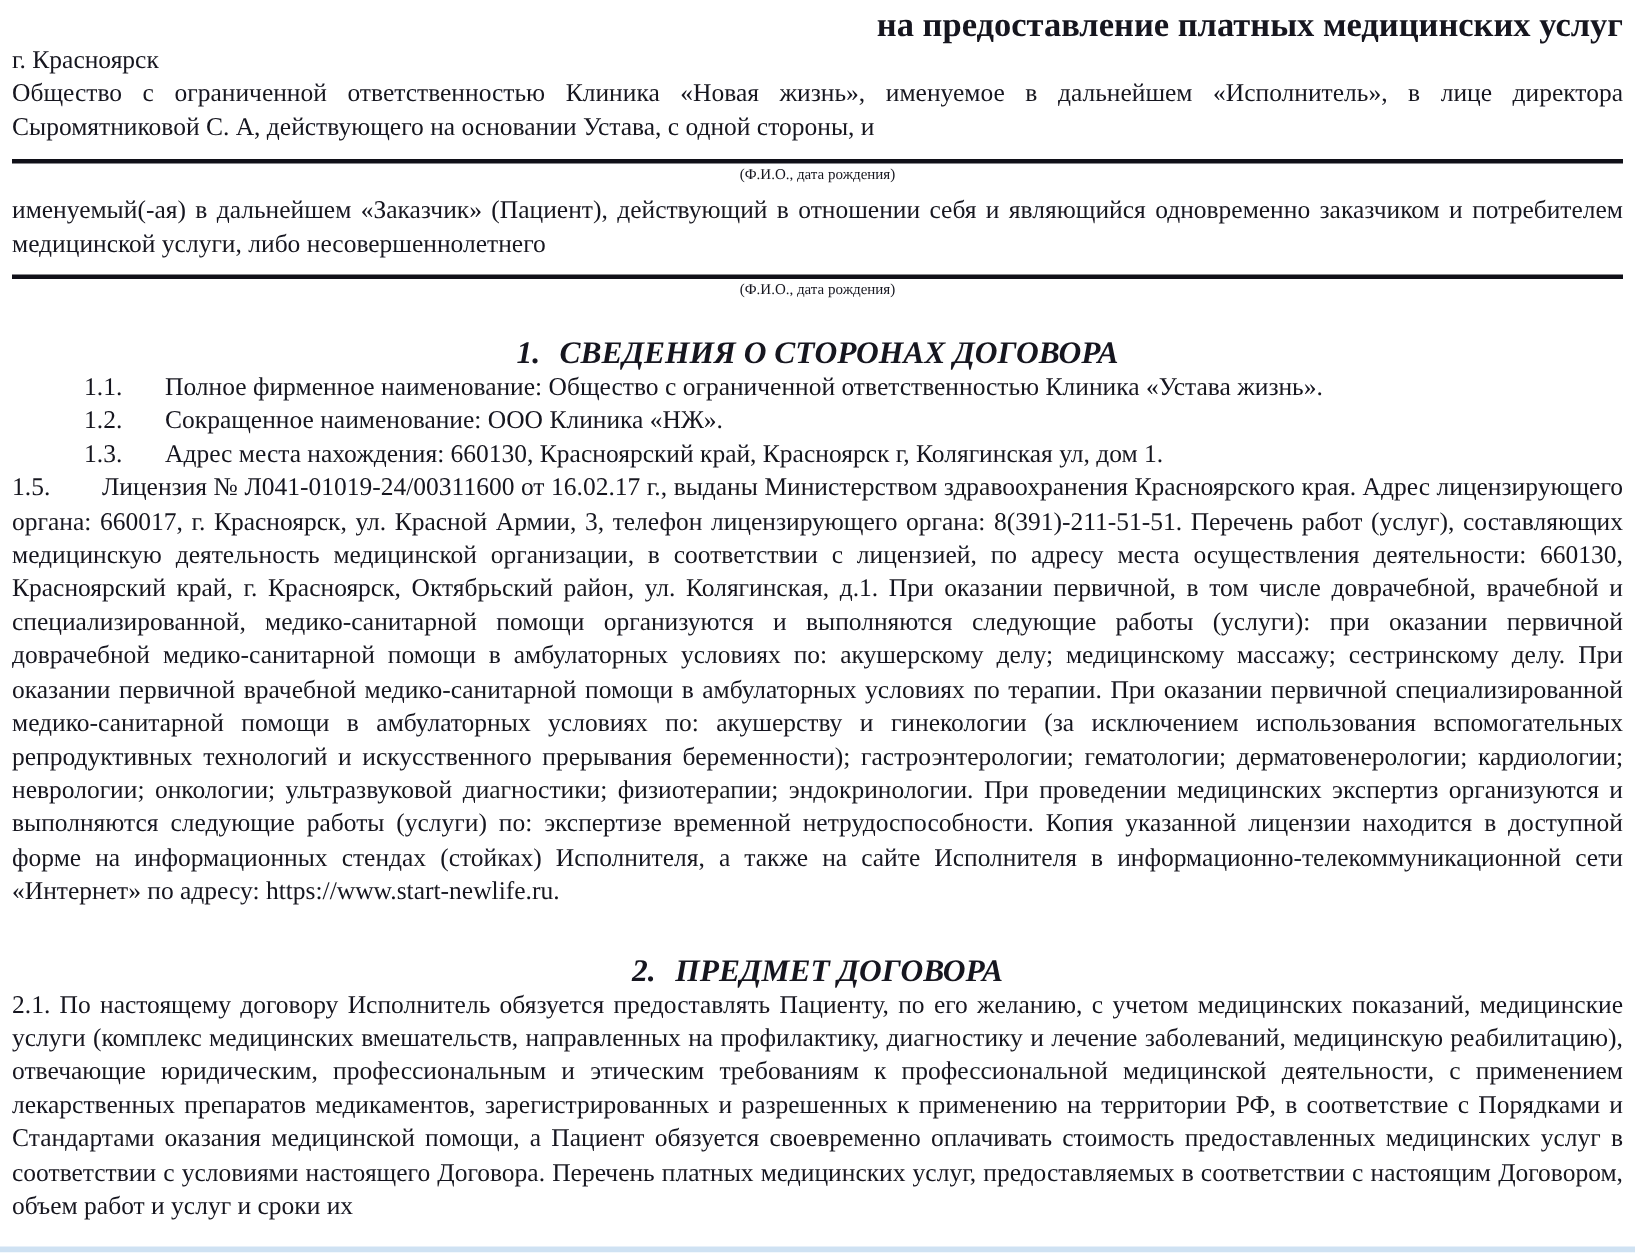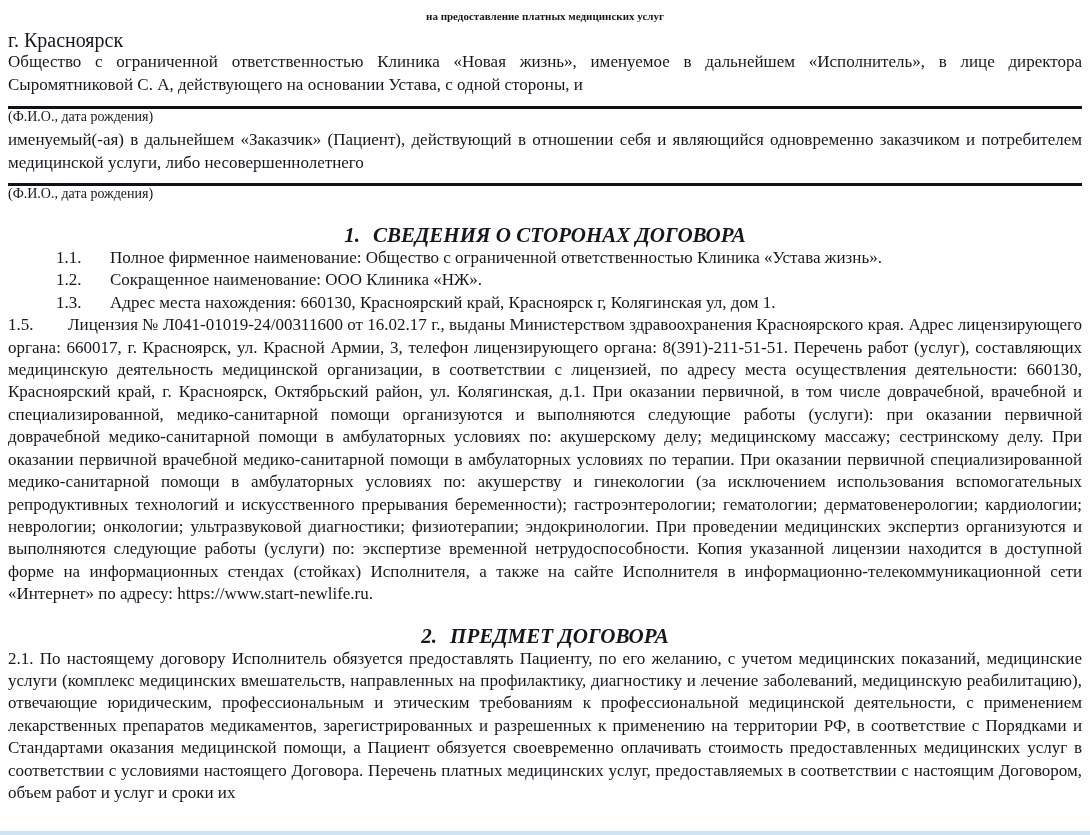--- a/index.html
+++ b/index.html
@@ -17,57 +17,58 @@
     box-sizing: border-box;
     width: 1090px;
   }
   .doc-title {
     text-align: center;
     font-weight: bold;
     font-size: 17px;
     line-height: 21px;
   }
   .doc-subtitle {
-    text-align: center;
+    text-align: right;
     font-weight: bold;
-    font-size: 11px;
+    font-size: 23px;
     line-height: 21px;
   }
   .city-line {
-    font-size: 20px;
+    font-size: 17px;
     line-height: 22.4px;
     margin-top: 2px;
   }
   .para-justify {
     font-size: 17px;
     line-height: 22.4px;
     text-align: justify;
   }
   .sig-rule {
     border: none;
     border-top: 3px solid #101018;
     margin: 0;
     margin-top: 10px;
   }
   .sig-caption {
-    font-size: 14px;
+    text-align: center;
+    font-size: 10px;
     line-height: 14px;
     margin-top: 1px;
     margin-bottom: 5px;
   }
   .section-heading {
     text-align: center;
     font-weight: bold;
     font-size: 21px;
     line-height: 22px;
     font-style: italic;
   }
   .section-heading .h-num { margin-right: 13px; }
   .heading-1 { margin-top: 23px; margin-bottom: 1px; }
-  .heading-2 { margin-top: 19px; margin-bottom: 1px; }
+  .heading-2 { margin-top: 30px; margin-bottom: 1px; }
   .item { text-align: justify; font-size: 17px; line-height: 22.4px; }
   .item-num { display: inline-block; min-width: 54px; margin-left: 48px; }
   .item-num-wide { display: inline-block; min-width: 60px; }
   .rule-block-2 { margin-top: 9px; }
   .bottom-strip {
     position: absolute;
     left: 0; bottom: 0;
     width: 1090px; height: 4px;
   }
 </style>

